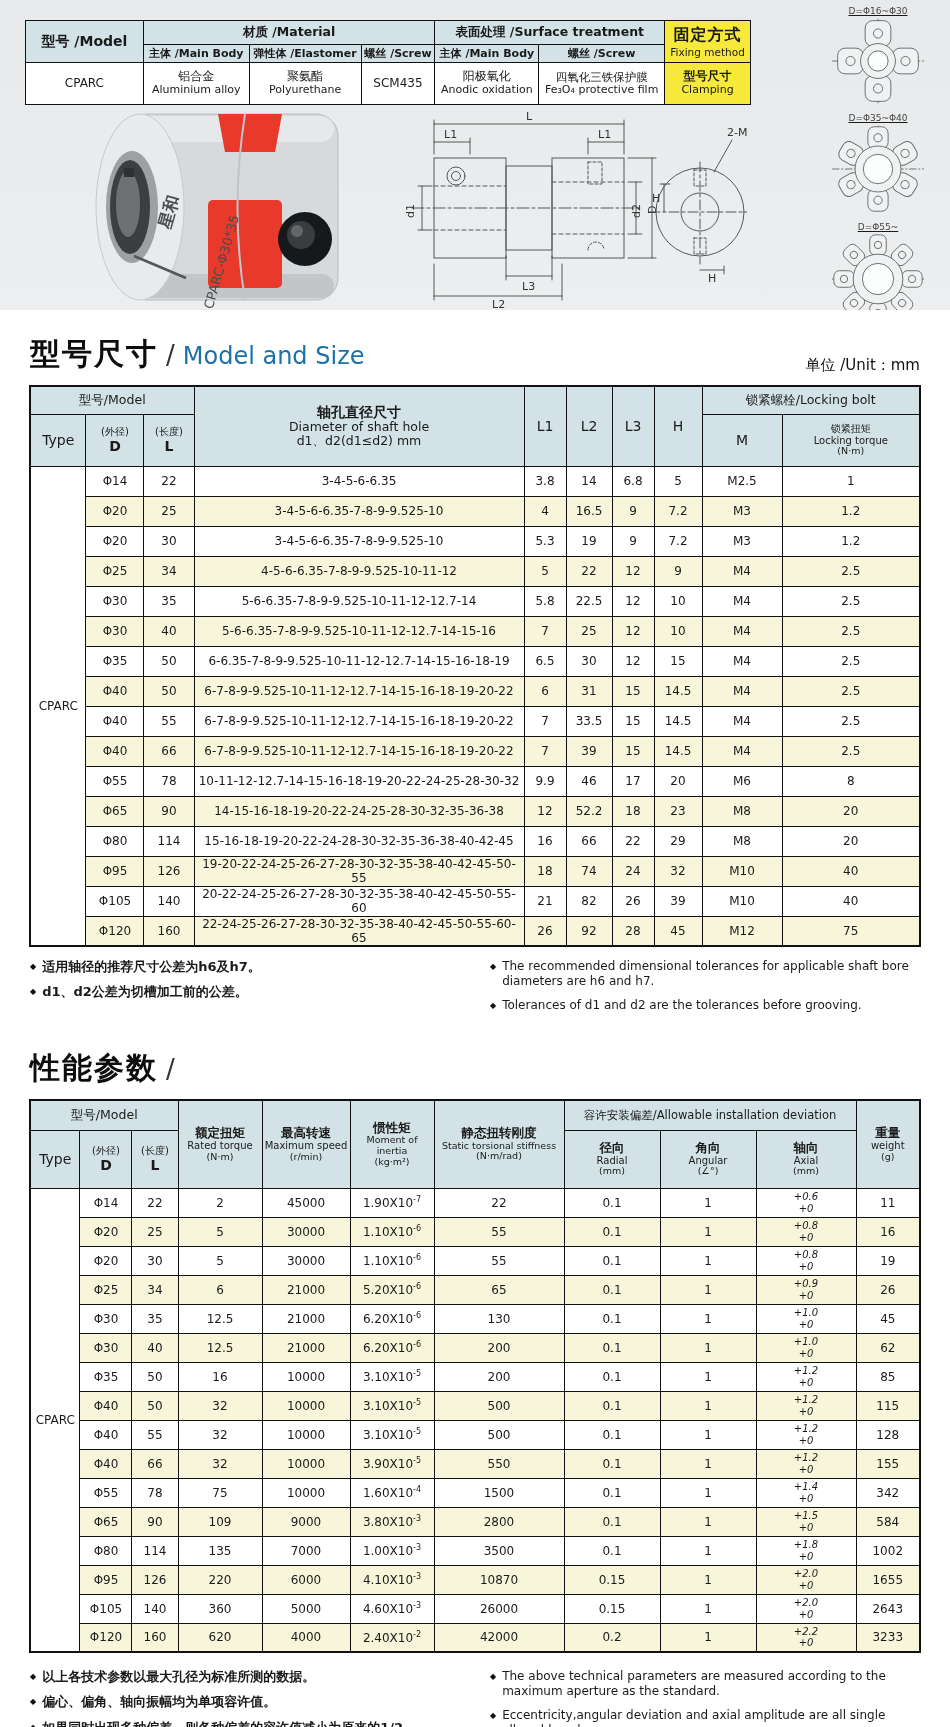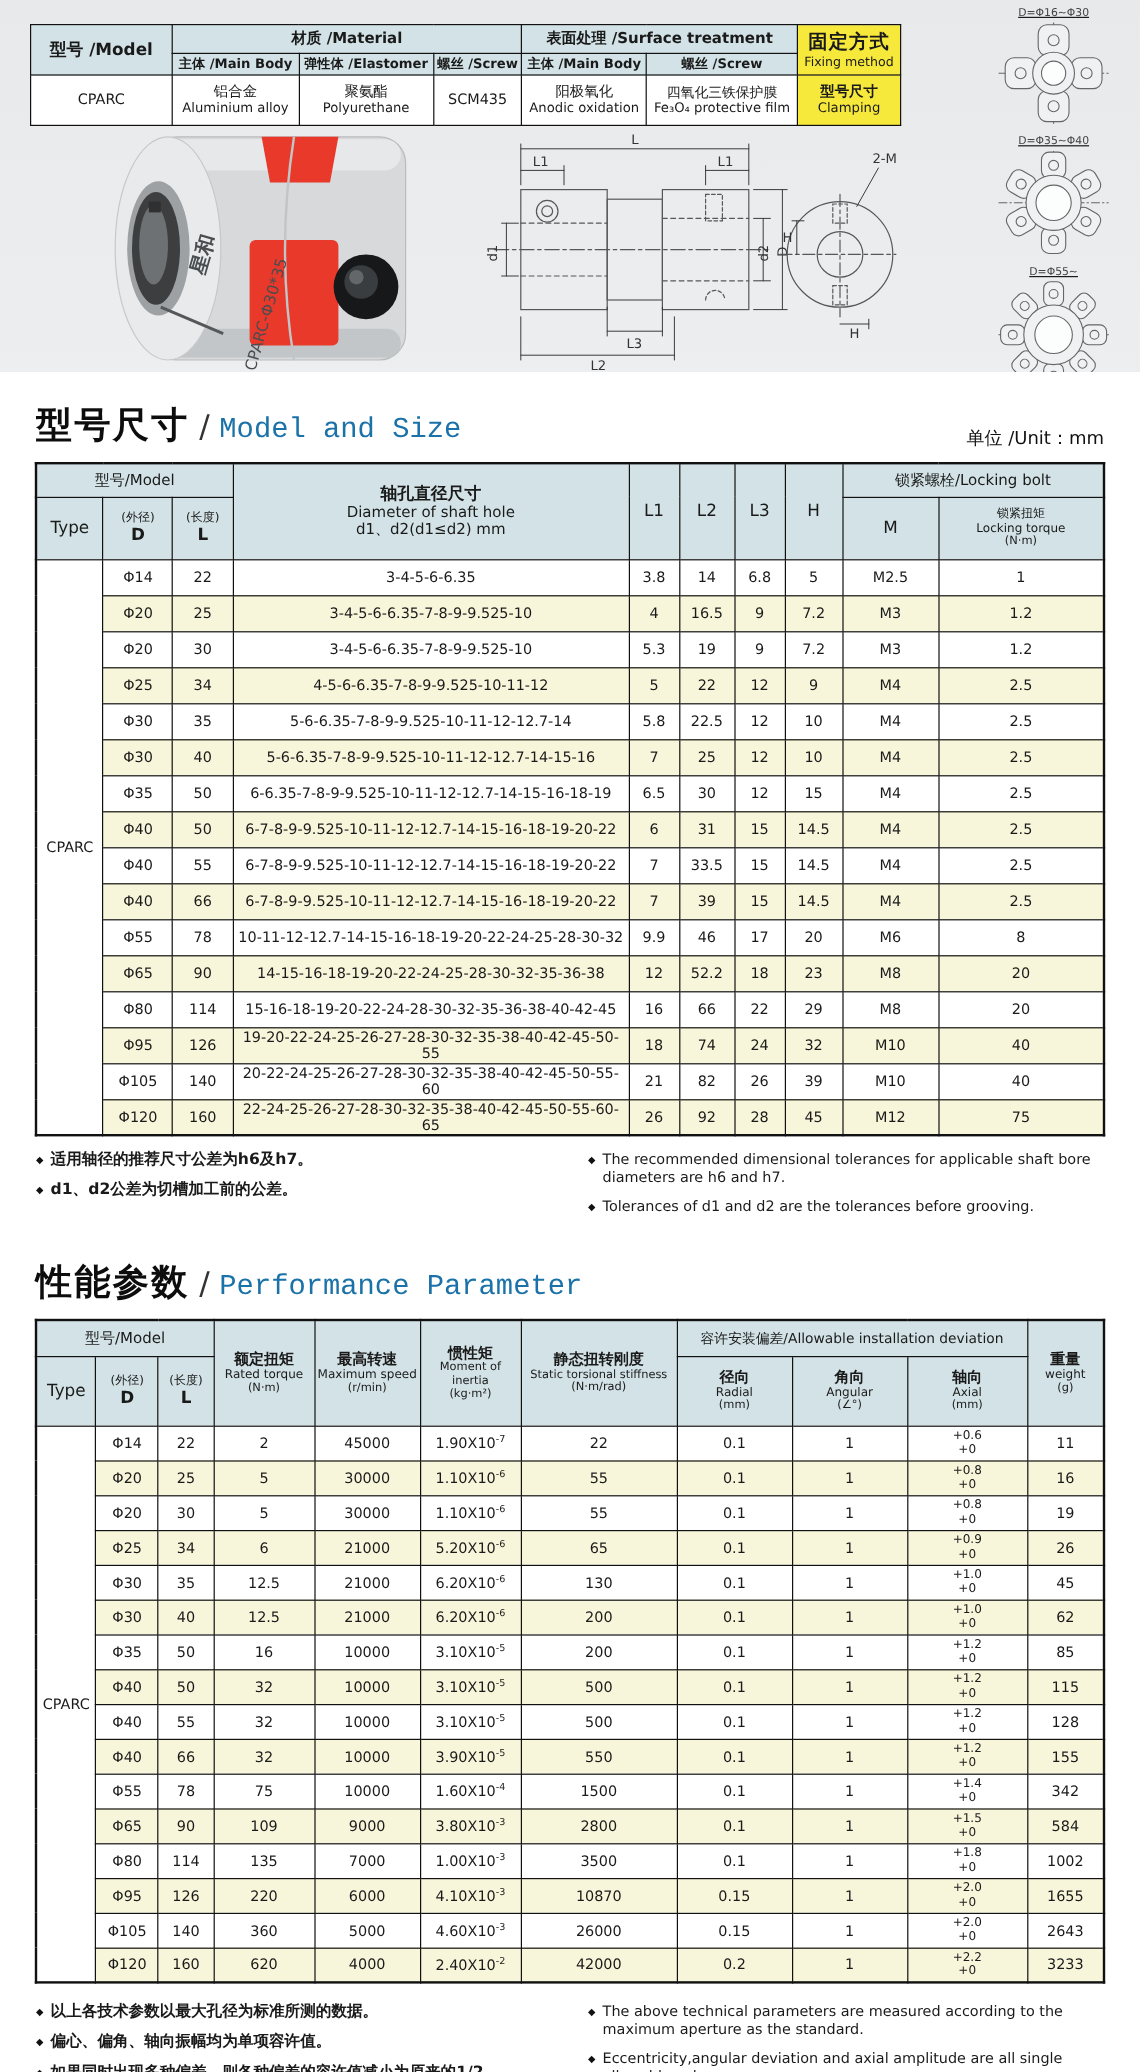--- a/index.html
+++ b/index.html
@@ -24,40 +24,40 @@
   .photo-wrap { position:absolute; left:68px; top:106px; }
   .drawing-wrap { position:absolute; left:402px; top:100px; }
   .spider-col { position:absolute; right:2px; top:6px; width:140px; text-align:center; }
   .spider-item { margin-bottom:4px;text-decoration:underline; }
   .spider-label { font-size:9px; color:#444; margin-bottom:1px; }
 
   
   .section-title { display:flex; align-items:baseline; margin:24px 30px 10px 30px; }
   .section-title .t-zh { font-size:30px; font-weight:bold; color:#0d0d0d; letter-spacing:2px; }
   .section-title .t-slash { font-size:26px; color:#333; margin:0 8px; }
-  .section-title .t-en { font-size:24px; color:#1b72a8;font-family:Liberation Mono, monospace; }
+  .section-title .t-en { font-size:24px; color:#1b72a8; }
   .section-title .t-unit { margin-left:auto; font-size:15px; color:#111; align-self:flex-end; }
 
   
   table.data-table { width:890px; margin:0 auto; border-collapse:collapse; table-layout:fixed; border:2px solid #111; }
   table.data-table th, table.data-table td { border:1.5px solid #111; text-align:center; vertical-align:middle; padding:0 2px; }
   table.data-table th { background:#d2e2e6; font-weight:normal; line-height:1.15; }
   table.data-table td { font-size:12px; background:#fff; }
   #table1 td { height:30px; }
   #table2 td { height:29px; }
   tr.alt td { background:#f8f6da; }
   td.type-cell { background:#fff !important; font-size:12.5px; }
   td.bore { text-align:left; padding-left:6px; font-size:11.5px; letter-spacing:0;margin-top:48px; }
   .h-big { font-size:14px; font-weight:bold; }
   .h-mid { font-size:12.5px; font-weight:bold; }
   .h-sm { font-size:10px; }
   .h-xs { font-size:9.5px; }
   .h-en13 { font-size:12.5px; }
   sup { font-size:8px; }
-  td.axial div { font-size:10px; line-height:1.15; }
+  td.axial div { font-size:10px; line-height:1.15;font-style:italic; }
 
   
   ul.notes { list-style:none; margin:0; padding:0; }
   .notes-wrap { display:flex; margin:12px 30px 0 30px; gap:30px; }
   .notes-wrap .n-col { flex:1; }
   ul.notes li { display:flex; margin-bottom:9px; line-height:1.25; }
   ul.notes li .blt { font-size:8px; margin:3px 6px 0 0; color:#111; flex:none; }
   ul.notes.zh li { font-size:13px; font-weight:bold; }
   ul.notes.en li { font-size:12px; font-weight:normal; }
 
@@ -591,21 +591,20 @@
             <span class="blt">◆</span>
             <span>Tolerances of d1 and d2 are the tolerances before grooving.</span>
           </li>
         </ul>
       </div>
   </div>
 
   <div class="section-title" style="margin-top:26px">
     <span class="t-zh">性能参数</span>
     <span class="t-slash">/</span>
-    <span class="t-en">Performance Parameter</span>
   </div>
 
   <table class="data-table" id="table2">
     <colgroup>
       <col style="width:50px">
         <col style="width:52px">
         <col style="width:46px">
         <col style="width:84px">
       <col style="width:88px">
         <col style="width:84px">

